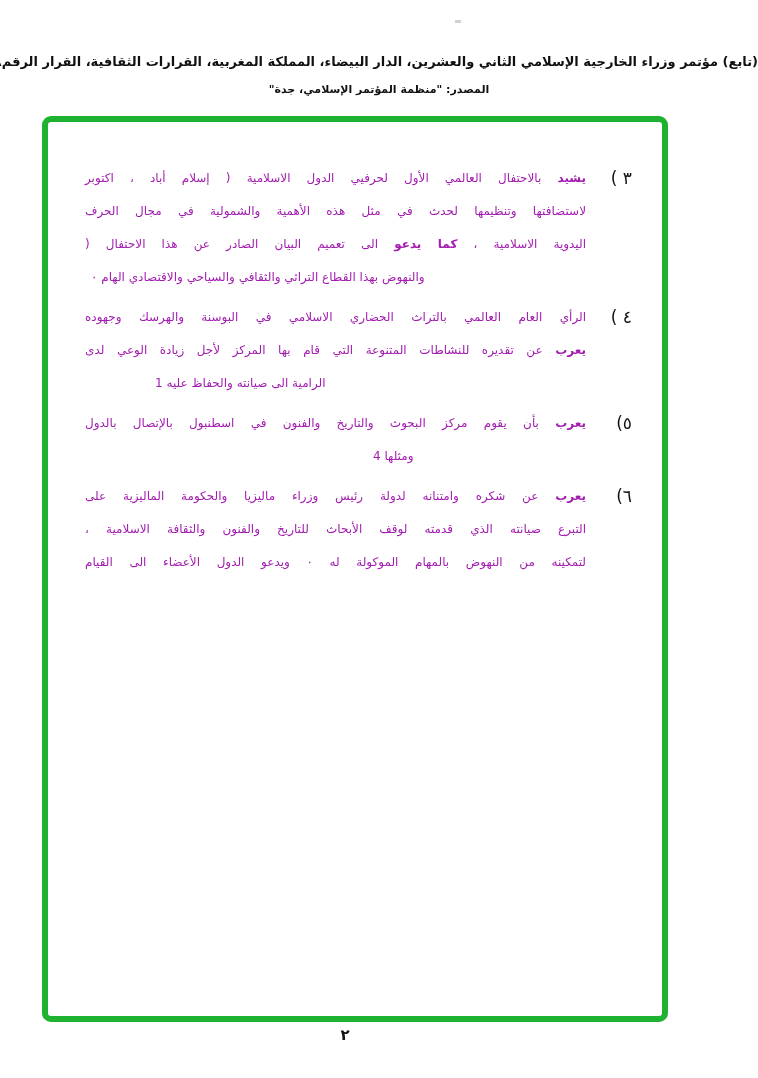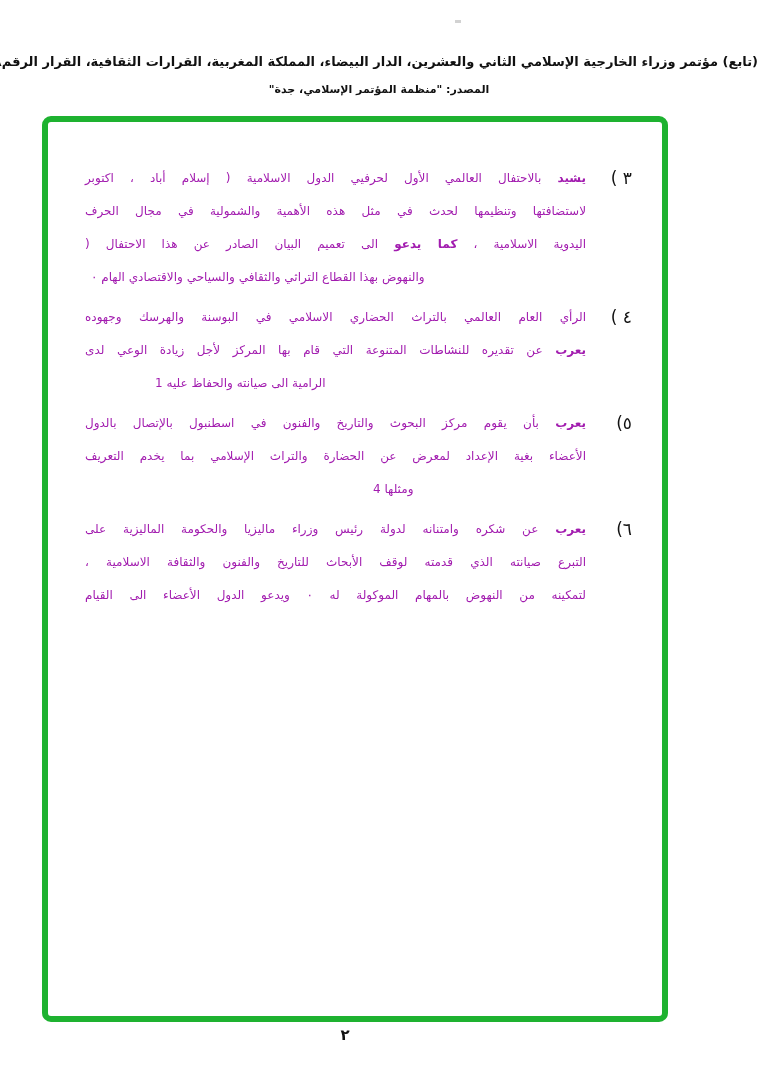--- a/index.html
+++ b/index.html
@@ -78,21 +78,20 @@
         <div class="text">
           <div class="line"><span>الرأي العام العالمي بالتراث الحضاري الاسلامي في البوسنة والهرسك وجهوده</span></div>
           <div class="line"><span class="bold">يعرب</span><span> عن تقديره للنشاطات المتنوعة التي قام بها المركز لأجل زيادة الوعي لدى</span></div>
           <div class="line last"><span>الرامية الى صيانته والحفاظ عليه 1</span></div>
         </div>
       </div>
       <div class="item">
         <div class="marker">٥)</div>
         <div class="text">
           <div class="line"><span class="bold">يعرب</span><span> بأن يقوم مركز البحوث والتاريخ والفنون في اسطنبول بالإتصال بالدول</span></div>
-          <div class="line"><span>الأعضاء بغية الإعداد لمعرض عن الحضارة والتراث الإسلامي بما يخدم التعريف</span></div>
           <div class="line last"><span>ومثلها 4</span></div>
         </div>
       </div>
       <div class="item">
         <div class="marker">٦)</div>
         <div class="text">
           <div class="line"><span class="bold">يعرب</span><span> عن شكره وامتنانه لدولة رئيس وزراء ماليزيا والحكومة الماليزية على</span></div>
           <div class="line"><span>التبرع صيانته الذي قدمته لوقف الأبحاث للتاريخ والفنون والثقافة الاسلامية ،</span></div>
           <div class="line"><span>لتمكينه من النهوض بالمهام الموكولة له ٠ ويدعو الدول الأعضاء الى القيام</span></div>
         </div>

